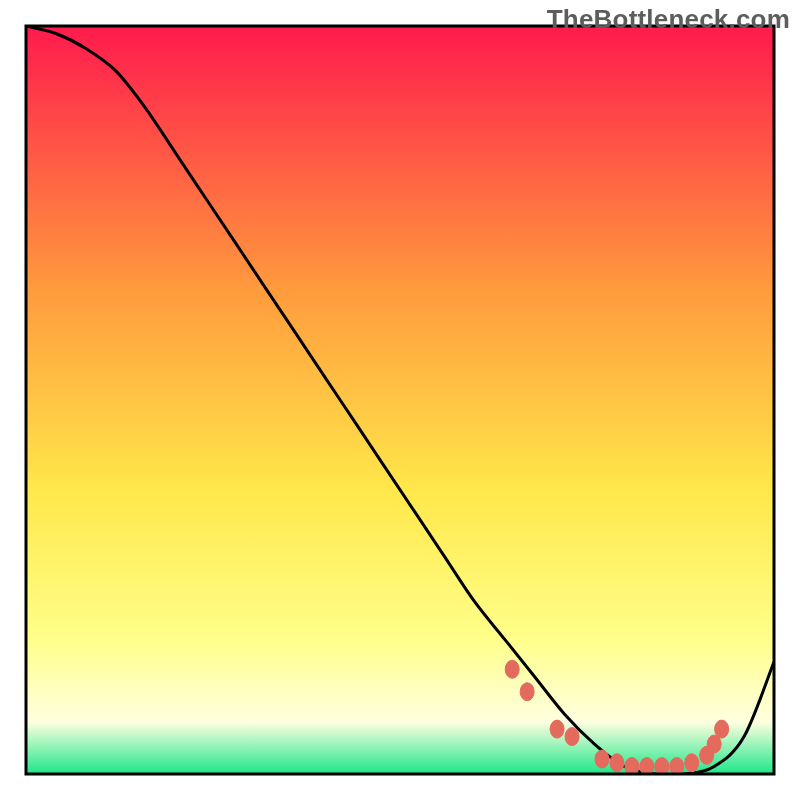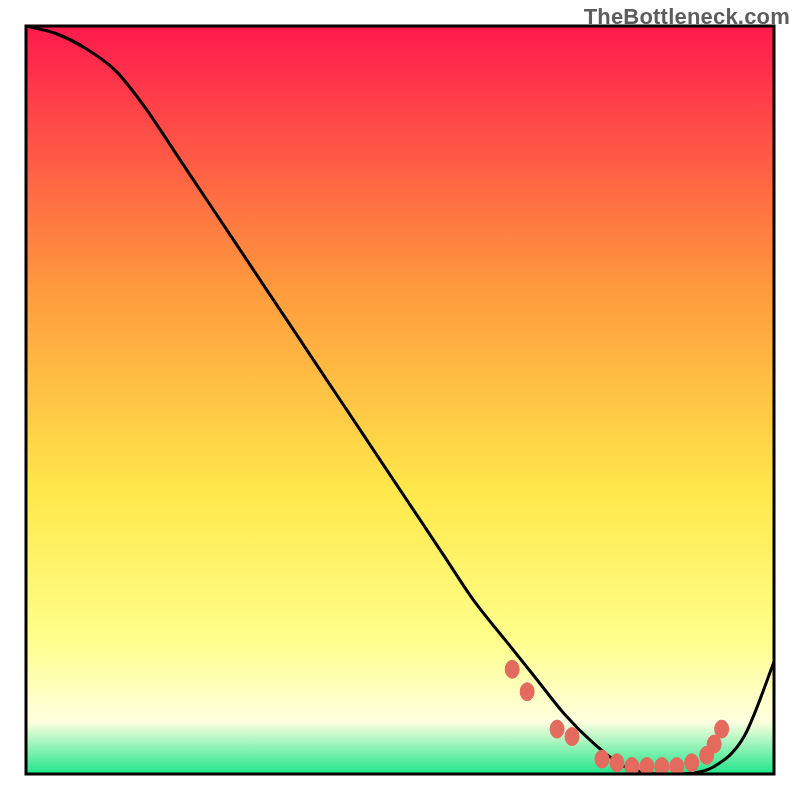--- a/index.html
+++ b/index.html
@@ -14,21 +14,21 @@
   .stage {
     position: relative;
     width: 800px;
     height: 800px;
   }
   .watermark {
     position: absolute;
     top: 4px;
     right: 10px;
     color: #5d5d5d;
-    font-size: 22px;
+    font-size: 26px;
     font-weight: 600;
     letter-spacing: 0.2px;
     z-index: 3;
     margin-left: 24px;
   }
   svg.plot {
     position: absolute;
     left: 0;
     top: 0;
     width: 800px;

